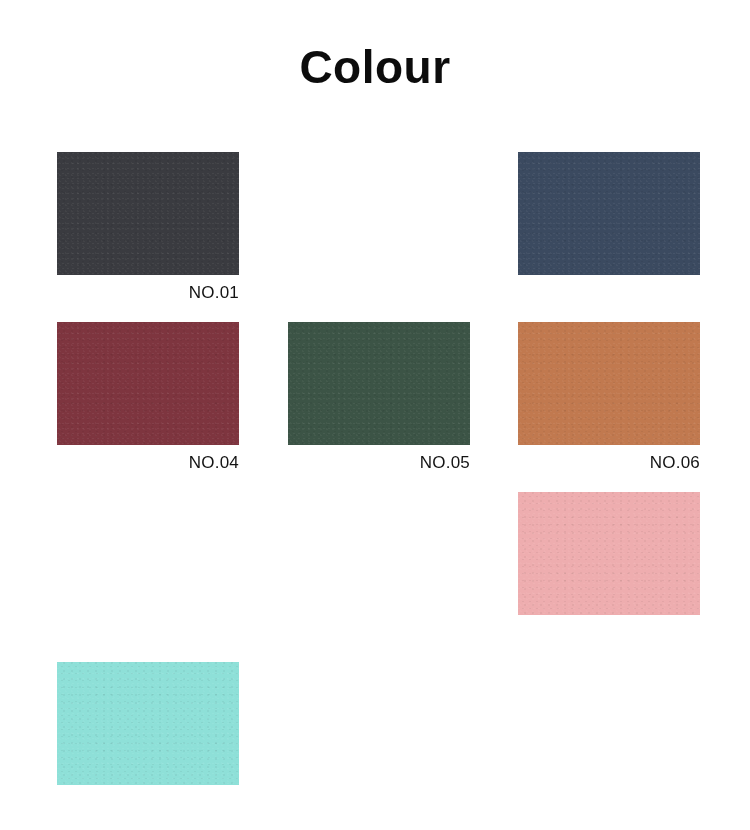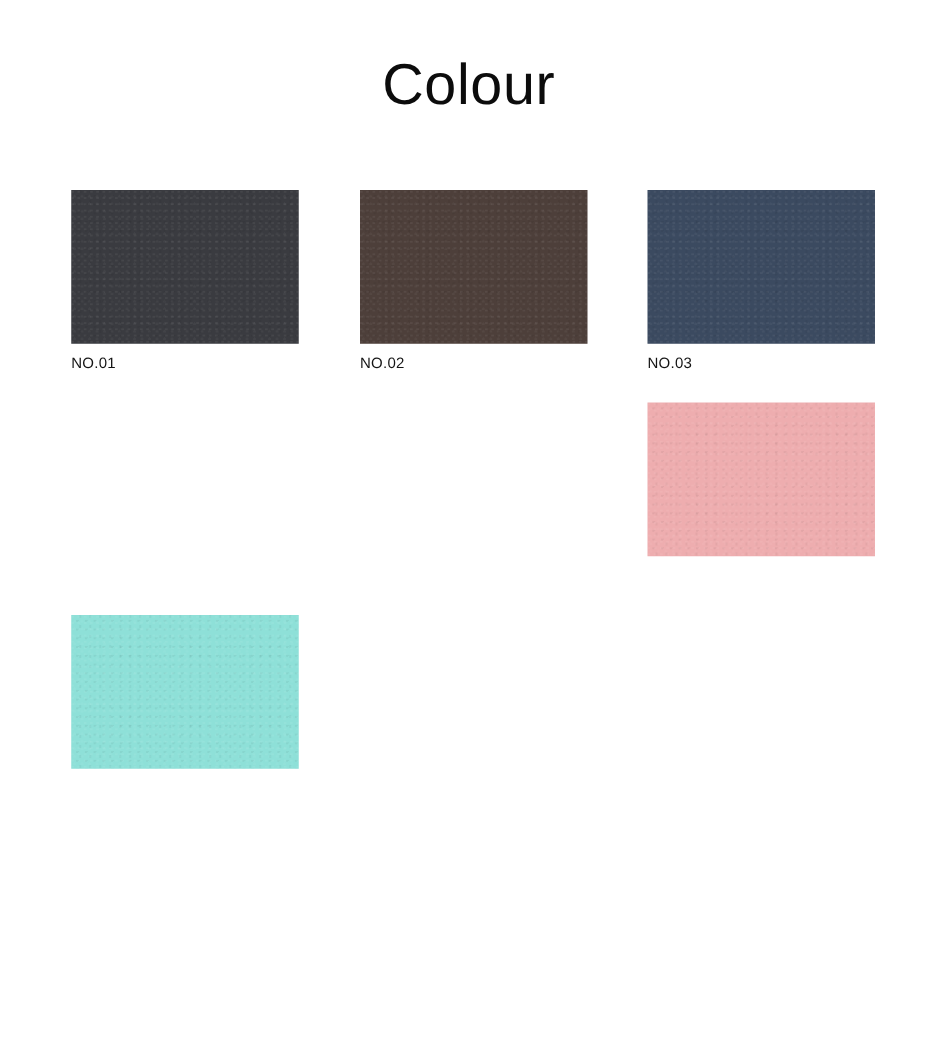--- a/index.html
+++ b/index.html
@@ -15,21 +15,21 @@
     position: relative;
   }
 
   #page-title {
     position: absolute;
     top: 44px;
     left: 0;
     width: 750px;
     text-align: center;
     font-size: 46px;
-    font-weight: 400;
+    font-weight: 700;
     color: #0c0c0c;
     letter-spacing: 0.5px;
     line-height: 1;
   }
 
   #swatch-grid {
     position: absolute;
     top: 152px;
     left: 0;
     width: 750px;
@@ -69,45 +69,54 @@
       radial-gradient(circle at 70% 65%, rgba(0,0,0,0.05) 0 1px, transparent 1px),
       radial-gradient(circle at 45% 85%, rgba(255,255,255,0.04) 0 1px, transparent 1px),
       radial-gradient(circle at 90% 15%, rgba(0,0,0,0.045) 0 1px, transparent 1px);
     background-size: 5px 5px, 7px 7px, 6px 6px, 8px 8px;
     pointer-events: none;
   }
 
   .swatch-label {
     margin-top: 8px;
     width: 182px;
-    text-align: left;
-    font-size: 12px;
+    text-align: right;
+    font-size: 17px;
     color: #141414;
     font-family: "Liberation Sans", sans-serif;
     letter-spacing: 0.2px;
   }
 </style>
 </head>
 <body>
 
 <div id="page-title">Colour</div>
 
 <div id="swatch-grid">
     <div class="swatch-row">
       <div class="swatch-cell col-0">
         <div class="swatch-chip" style="background-color: rgb(58, 59, 64);"></div>
         <div class="swatch-label">NO.01</div>
       </div>
+      <div class="swatch-cell col-2">
+        <div class="swatch-chip" style="background-color: rgb(59, 74, 96);"></div>
+      </div>
+    </div>
+    <div class="swatch-row">
+      <div class="swatch-cell col-0">
+        <div class="swatch-chip" style="background-color: rgb(126, 53, 63);"></div>
+        <div class="swatch-label">NO.04</div>
+      </div>
       <div class="swatch-cell col-1">
-        <div class="swatch-chip" style="background-color: rgb(77, 63, 58);"></div>
-        <div class="swatch-label">NO.02</div>
+        <div class="swatch-chip" style="background-color: rgb(60, 84, 70);"></div>
+        <div class="swatch-label">NO.05</div>
       </div>
       <div class="swatch-cell col-2">
-        <div class="swatch-chip" style="background-color: rgb(59, 74, 96);"></div>
-        <div class="swatch-label">NO.03</div>
+        <div class="swatch-chip" style="background-color: rgb(193, 121, 79);"></div>
+        <div class="swatch-label">NO.06</div>
       </div>
     </div>
     <div class="swatch-row">
       <div class="swatch-cell col-2">
         <div class="swatch-chip" style="background-color: rgb(238, 173, 175);"></div>
       </div>
     </div>
     <div class="swatch-row">
       <div class="swatch-cell col-0">
         <div class="swatch-chip" style="background-color: rgb(142, 224, 216);"></div>

